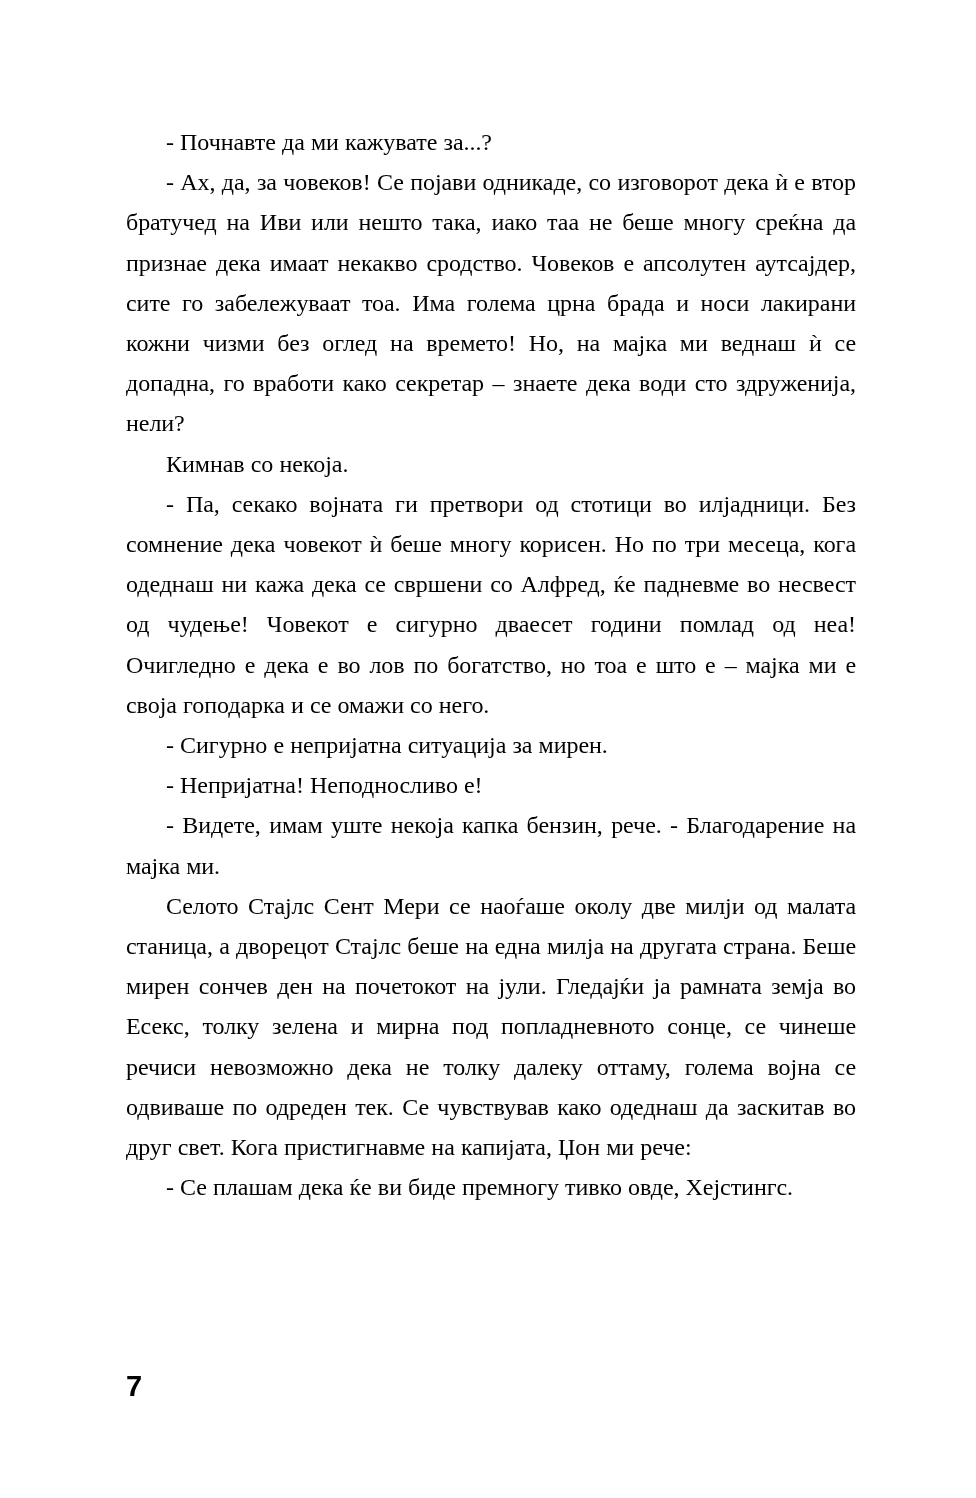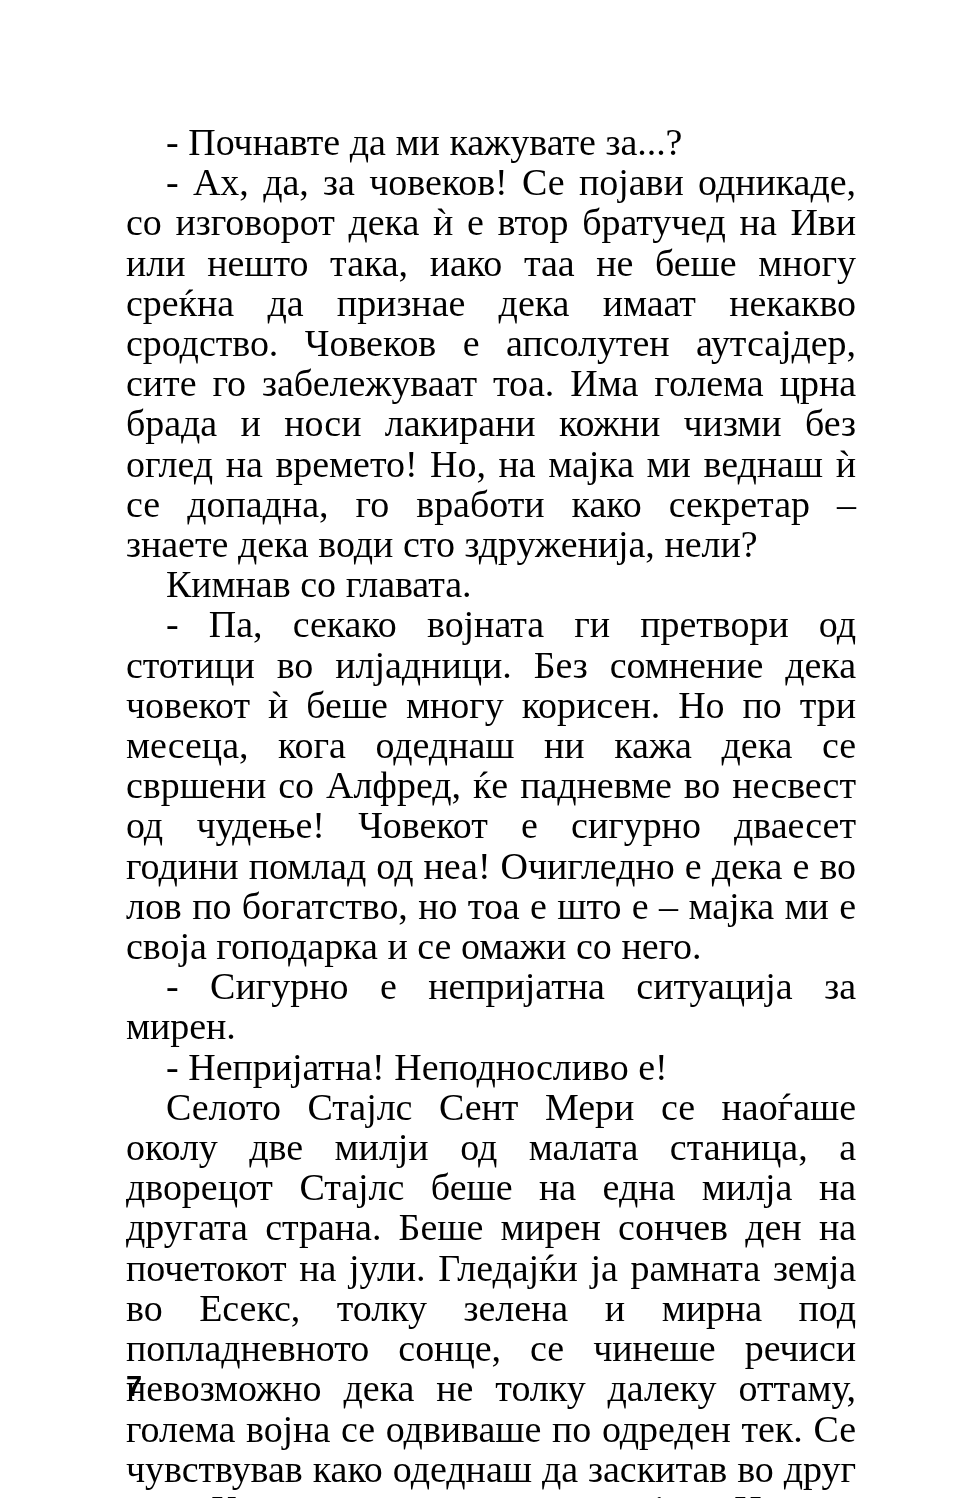--- a/index.html
+++ b/index.html
@@ -29,21 +29,21 @@
     left: 126px;
     top: 122px;
     width: 730px;
   }
 
   .para {
     margin: 0;
     text-align: justify;
     text-justify: inter-word;
     text-indent: 40px;
-    font-size: 38px;
+    font-size: 24px;
     line-height: 40.2px;
     letter-spacing: -0.05px;
     word-spacing: 0.2px;
     hyphens: manual;
     -webkit-hyphens: manual;
   }
 
   
   .para:last-child {
     margin-bottom: 0;
@@ -63,24 +63,25 @@
   }
 </style>
 </head>
 <body>
 
 <div class="page">
 
   <div class="text-block">
     <p class="para">- Почнавте да ми кажувате за...?</p>
     <p class="para">- Ах, да, за човеков! Се појави одникаде, со изговорот дека ѝ е втор братучед на Иви или нешто така, иако таа не беше многу среќна да признае дека имаат некакво сродство. Човеков е апсолутен аутсајдер, сите го забележуваат тоа. Има голема црна брада и носи лакирани кожни чизми без оглед на времето! Но, на мајка ми веднаш ѝ се допадна, го вработи како секретар – знаете дека води сто здруженија, нели?</p>
-    <p class="para">Кимнав со главата.</p>
+    <p class="para">Кимнав со некоја.</p>
     <p class="para">- Па, секако војната ги претвори од стотици во илјадници. Без сомнение дека човекот ѝ беше многу корисен. Но по три месеца, кога одеднаш ни кажа дека се свршени со Алфред, ќе падневме во несвест од чудење! Човекот е сигурно дваесет години помлад од неа! Очигледно е дека е во лов по богатство, но тоа е што е – мајка ми е своја гоподарка и се омажи со него.</p>
     <p class="para">- Сигурно е непријатна ситуација за мирен.</p>
     <p class="para">- Непријатна! Неподносливо е!</p>
+    <p class="para">- Видете, имам уште некоја капка бензин, рече. - Благодарение на мајка ми.</p>
     <p class="para">Селото Стајлс Сент Мери се наоѓаше околу две милји од малата станица, а дворецот Стајлс беше на една милја на другата страна. Беше мирен сончев ден на почетокот на јули. Гледајќи ја рамната земја во Есекс, толку зелена и мирна под попладневното сонце, се чинеше речиси невозможно дека не толку далеку оттаму, голема војна се одвиваше по одреден тек. Се чувствував како одеднаш да заскитав во друг свет. Кога пристигнавме на капијата, Џон ми рече:</p>
     <p class="para">- Се плашам дека ќе ви биде премногу тивко овде, Хејстингс.</p>
 
   </div>
 
   <div class="page-number">7</div>
 
 </div>
 
 </body></html>

